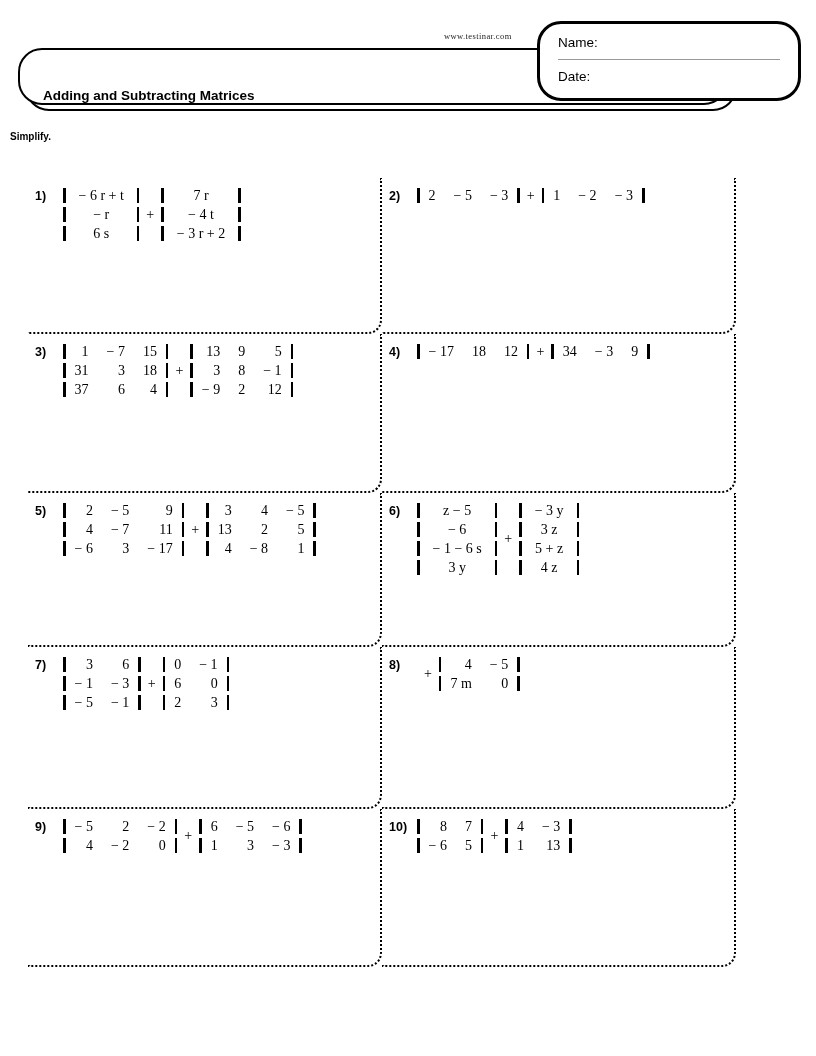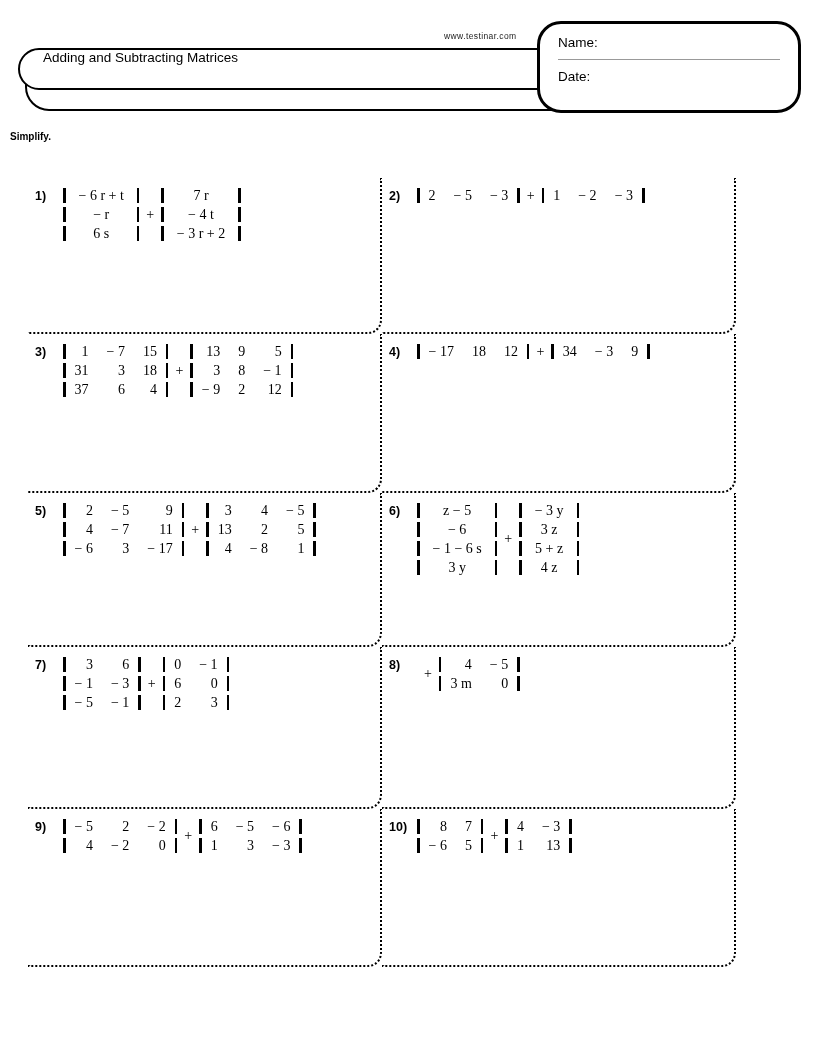--- a/index.html
+++ b/index.html
@@ -14,54 +14,55 @@
     color: #000;
     overflow: hidden;
   }
   .website {
     position: absolute;
     left: 444px;
     top: 31px;
     font-size: 8.5px;
     letter-spacing: 0.4px;
     color: #222;
+    font-family: Liberation Serif, serif;
   }
   .title-shadow {
     position: absolute;
     left: 25px;
     top: 55px;
     width: 712px;
     height: 56px;
     border: 2.5px solid #000;
     border-radius: 24px;
     background: #fff;
     z-index: 1;
   }
   .title-box {
     position: absolute;
     left: 18px;
     top: 48px;
     width: 710px;
-    height: 42px;
+    height: 57px;
     border: 2.5px solid #000;
     border-radius: 24px;
     background: #fff;
     z-index: 2;
     display: flex;
-    align-items: flex-start;
+    align-items: flex-end;
     padding-left: 23px;
-    font-weight: normal;
+    font-weight: bold;
     font-size: 13.5px;
   }
   .name-box {
     position: absolute;
     left: 537px;
     top: 21px;
     width: 264px;
-    height: 92px;
+    height: 80px;
     border: 3px solid #000;
     border-radius: 24px;
     background: #fff;
     z-index: 3;
     padding: 11px 18px 0 18px;
     font-size: 13.5px;
   }
   .name-divider {
     border: none;
     border-top: 1.2px solid #999;
@@ -595,21 +596,21 @@
               <span class="mcell">4</span>
               <span class="mcell">− 5</span>
               <span class="barcell">
                 <i class="vbar"></i>
               </span>
             </div>
             <div class="mrow">
               <span class="barcell">
                 <i class="vbar"></i>
               </span>
-              <span class="mcell">3 m</span>
+              <span class="mcell">7 m</span>
               <span class="mcell">0</span>
               <span class="barcell">
                 <i class="vbar"></i>
               </span>
             </div>
           </div>
         </div>
       </div>
       <div class="cell">
         <span class="pnum">9)</span>

